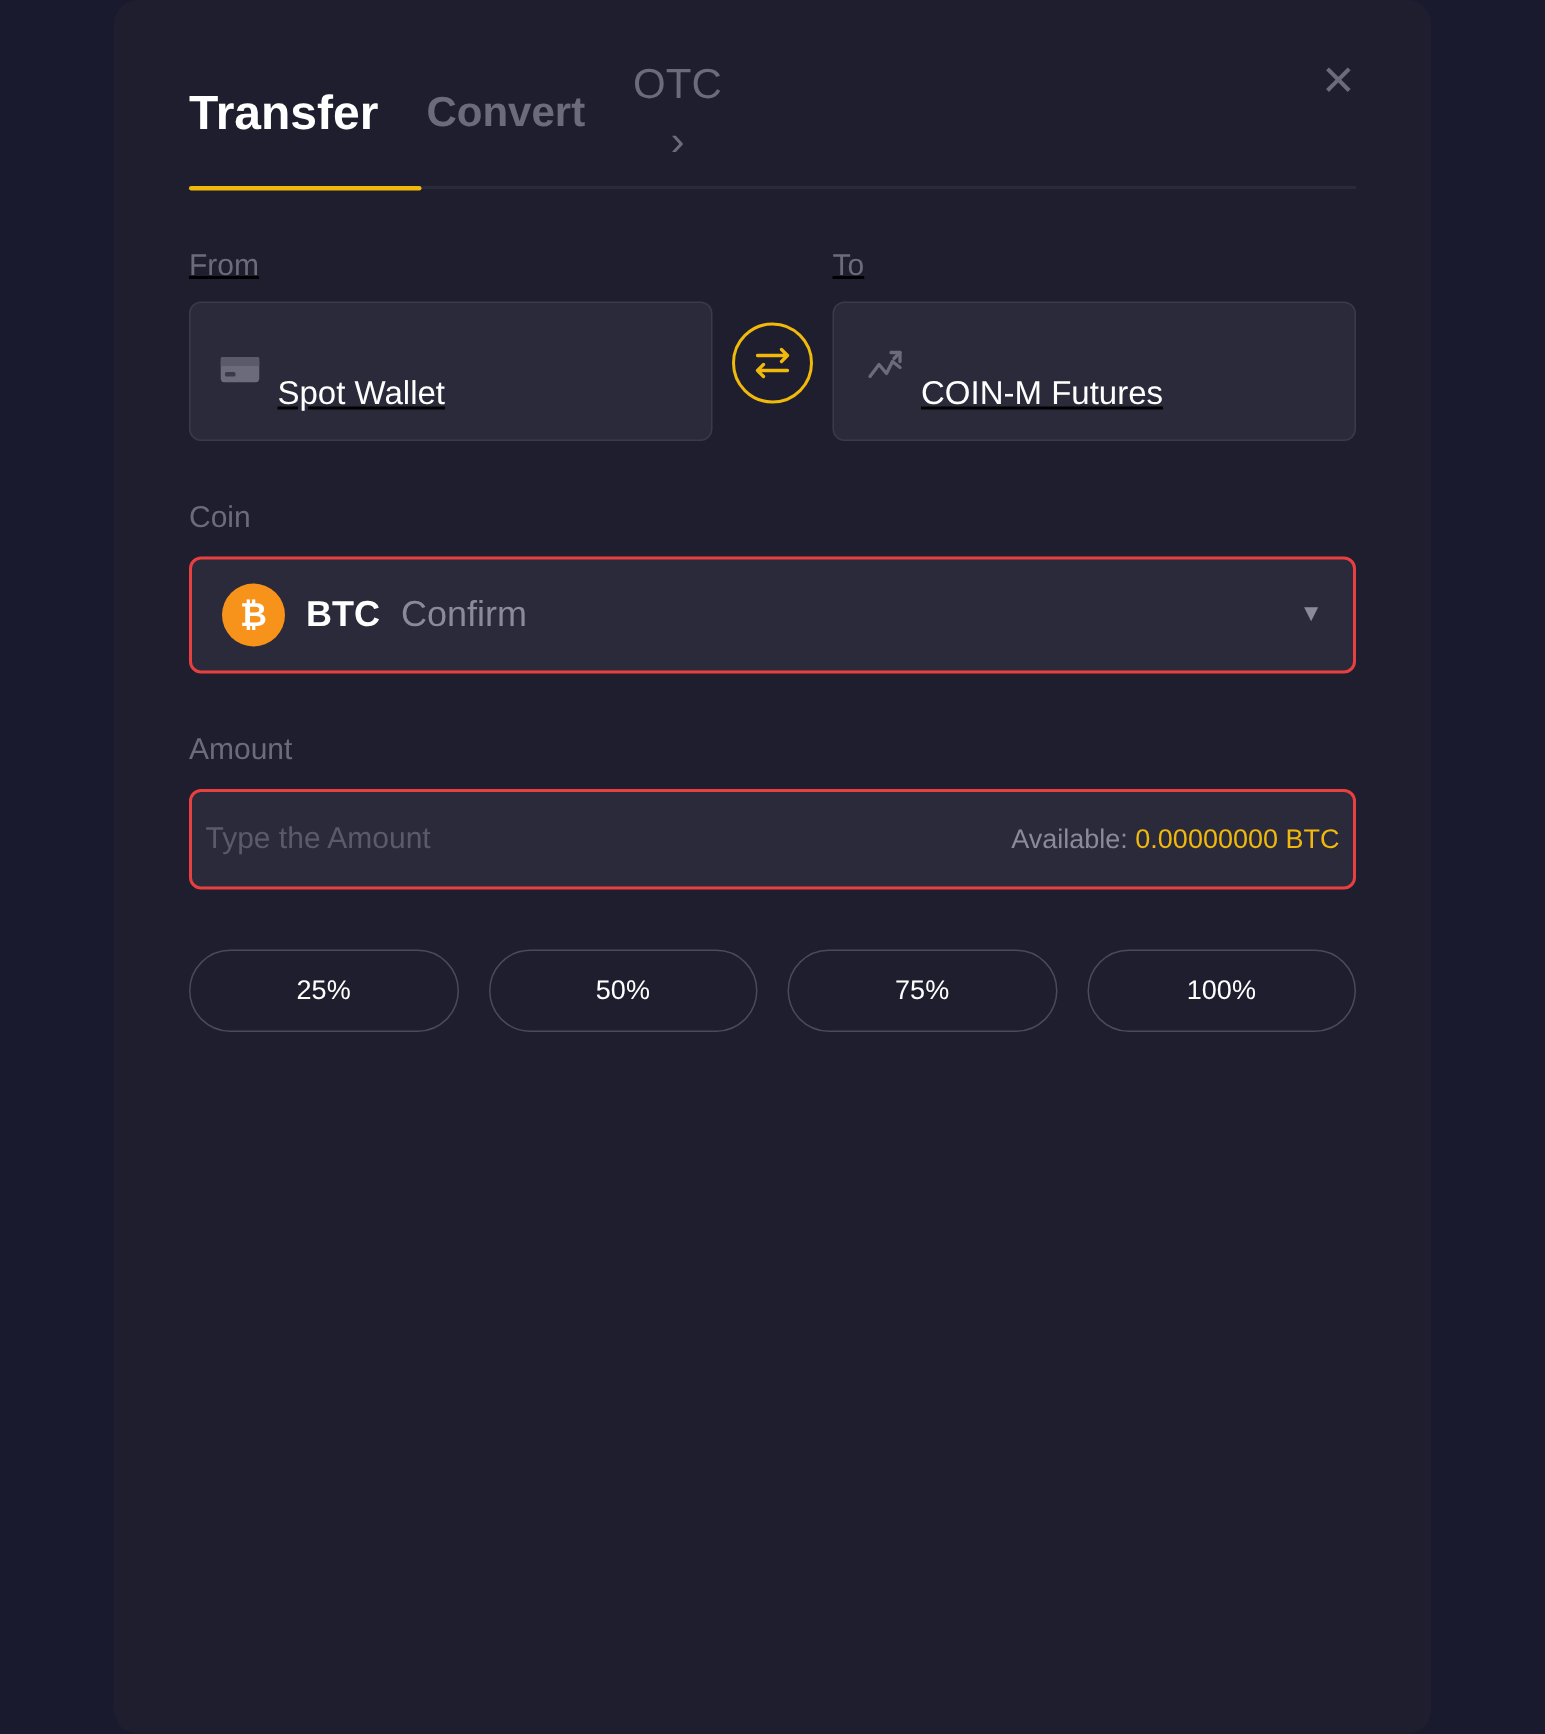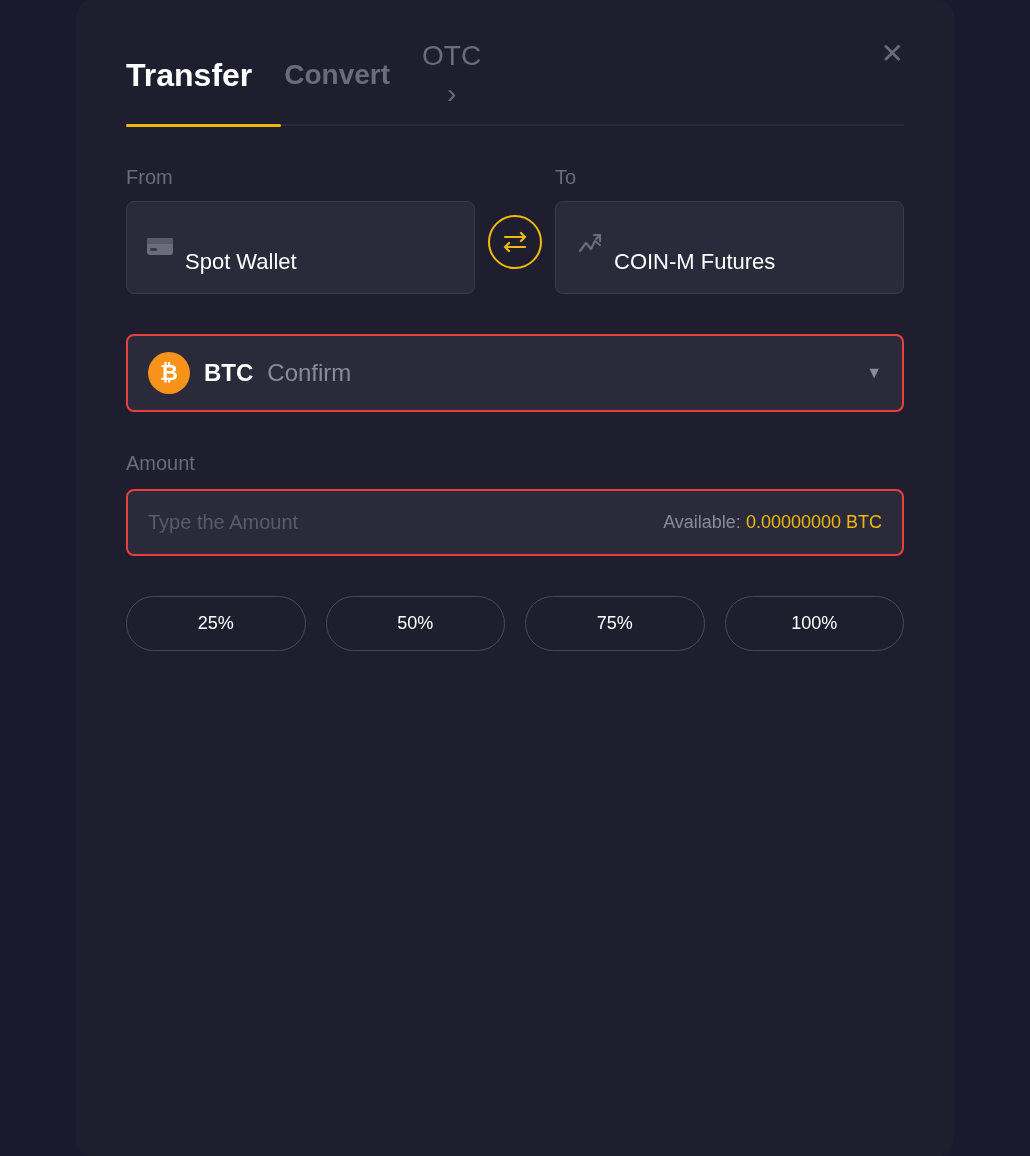--- a/index.html
+++ b/index.html
@@ -94,20 +94,21 @@
     
     .from-to-section {
       display: flex;
       align-items: center;
       gap: 0;
       margin-bottom: 40px;
     }
 
     .from-to-group {
       flex: 1;
+      text-decoration: underline;
     }
 
     .from-to-label {
       font-size: 20px;
       color: #6b6b7b;
       margin-bottom: 12px;
     }
 
     .wallet-box {
       background: #2a2a3a;
@@ -210,21 +211,21 @@
 
     
     .amount-section {
       margin-bottom: 30px;
     }
 
     .amount-input-box {
       border: 2px solid #e84040;
       border-radius: 8px;
       background: #2a2a3a;
-      padding: 20px 20px;
+      padding: 20px 9px;
       display: flex;
       align-items: center;
       justify-content: space-between;
       margin-top: 14px;
     }
 
     .amount-placeholder {
       font-size: 20px;
       color: #5a5a6a;
     }
@@ -339,20 +340,21 @@
             <path d="M4 18L10 10l5 6 4-8 5 4" stroke="#6b6b7b" stroke-width="2.2" stroke-linecap="round" stroke-linejoin="round"></path>
             <path d="M20 6l4-4" stroke="#6b6b7b" stroke-width="2.2" stroke-linecap="round"></path>
             <path d="M18 2h6v6" stroke="#6b6b7b" stroke-width="2.2" stroke-linecap="round" stroke-linejoin="round"></path>
           </svg>
         </span>
         <span class="wallet-name">COIN-M Futures</span>
       </div>
     </div>
   </div>
 
+  <div class="section-label">Coin</div>
   <div class="coin-select">
     <div class="btc-icon">₿</div>
     <span class="coin-name">BTC</span>
     <span class="coin-fullname">Confirm</span>
     <span class="chevron-down">▼</span>
   </div>
 
   <div class="amount-section">
     <div class="section-label">Amount</div>
     <div class="amount-input-box">

